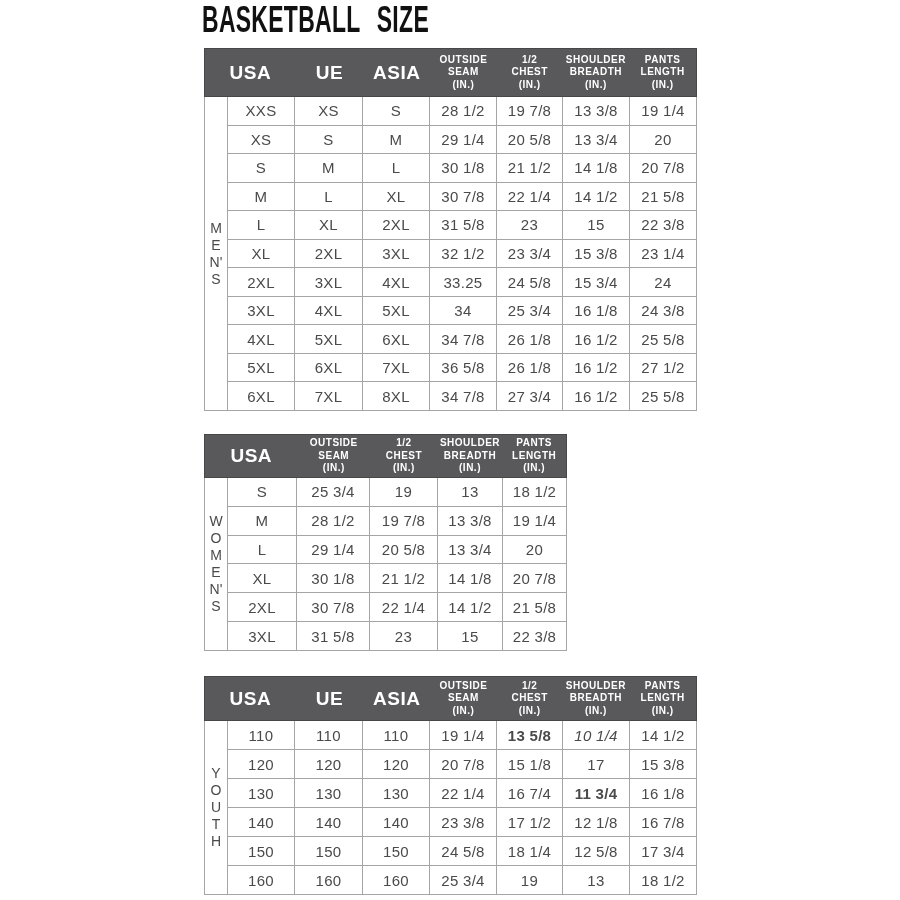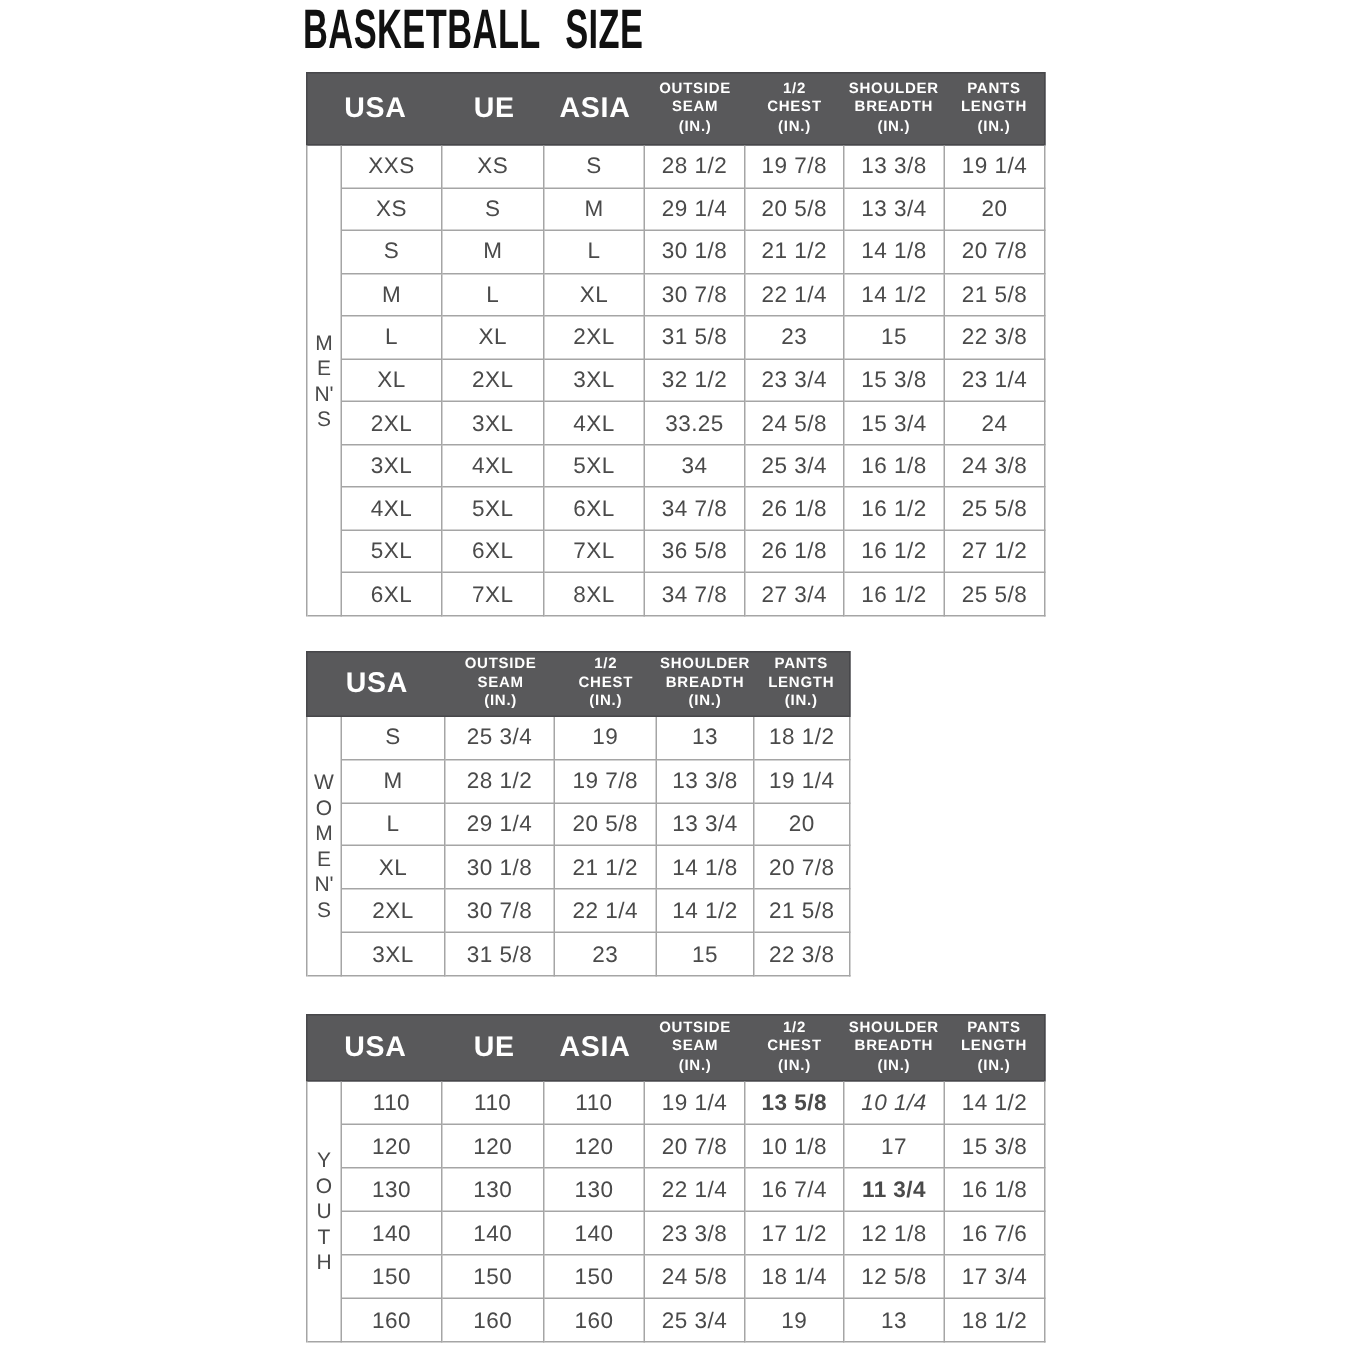--- a/index.html
+++ b/index.html
@@ -310,41 +310,41 @@
           <div class="cell" style="width: 67px;">19 1/4</div>
           <div class="cell" style="width: 66px; font-weight: bold;">13 5/8</div>
           <div class="cell" style="width: 67px; font-style: italic;">10 1/4</div>
           <div class="cell" style="width: 67px;">14 1/2</div>
         </div>
         <div class="trow">
           <div class="cell" style="width: 67px;">120</div>
           <div class="cell" style="width: 68px;">120</div>
           <div class="cell" style="width: 67px;">120</div>
           <div class="cell" style="width: 67px;">20 7/8</div>
-          <div class="cell" style="width: 66px;">10 1/8</div>
+          <div class="cell" style="width: 66px;">15 1/8</div>
           <div class="cell" style="width: 67px;">17</div>
           <div class="cell" style="width: 67px;">15 3/8</div>
         </div>
         <div class="trow">
           <div class="cell" style="width: 67px;">130</div>
           <div class="cell" style="width: 68px;">130</div>
           <div class="cell" style="width: 67px;">130</div>
           <div class="cell" style="width: 67px;">22 1/4</div>
           <div class="cell" style="width: 66px;">16 7/4</div>
           <div class="cell" style="width: 67px; font-weight: bold;">11 3/4</div>
           <div class="cell" style="width: 67px;">16 1/8</div>
         </div>
         <div class="trow">
           <div class="cell" style="width: 67px;">140</div>
           <div class="cell" style="width: 68px;">140</div>
           <div class="cell" style="width: 67px;">140</div>
           <div class="cell" style="width: 67px;">23 3/8</div>
           <div class="cell" style="width: 66px;">17 1/2</div>
           <div class="cell" style="width: 67px;">12 1/8</div>
-          <div class="cell" style="width: 67px;">16 7/6</div>
+          <div class="cell" style="width: 67px;">16 7/8</div>
         </div>
         <div class="trow">
           <div class="cell" style="width: 67px;">150</div>
           <div class="cell" style="width: 68px;">150</div>
           <div class="cell" style="width: 67px;">150</div>
           <div class="cell" style="width: 67px;">24 5/8</div>
           <div class="cell" style="width: 66px;">18 1/4</div>
           <div class="cell" style="width: 67px;">12 5/8</div>
           <div class="cell" style="width: 67px;">17 3/4</div>
         </div>

